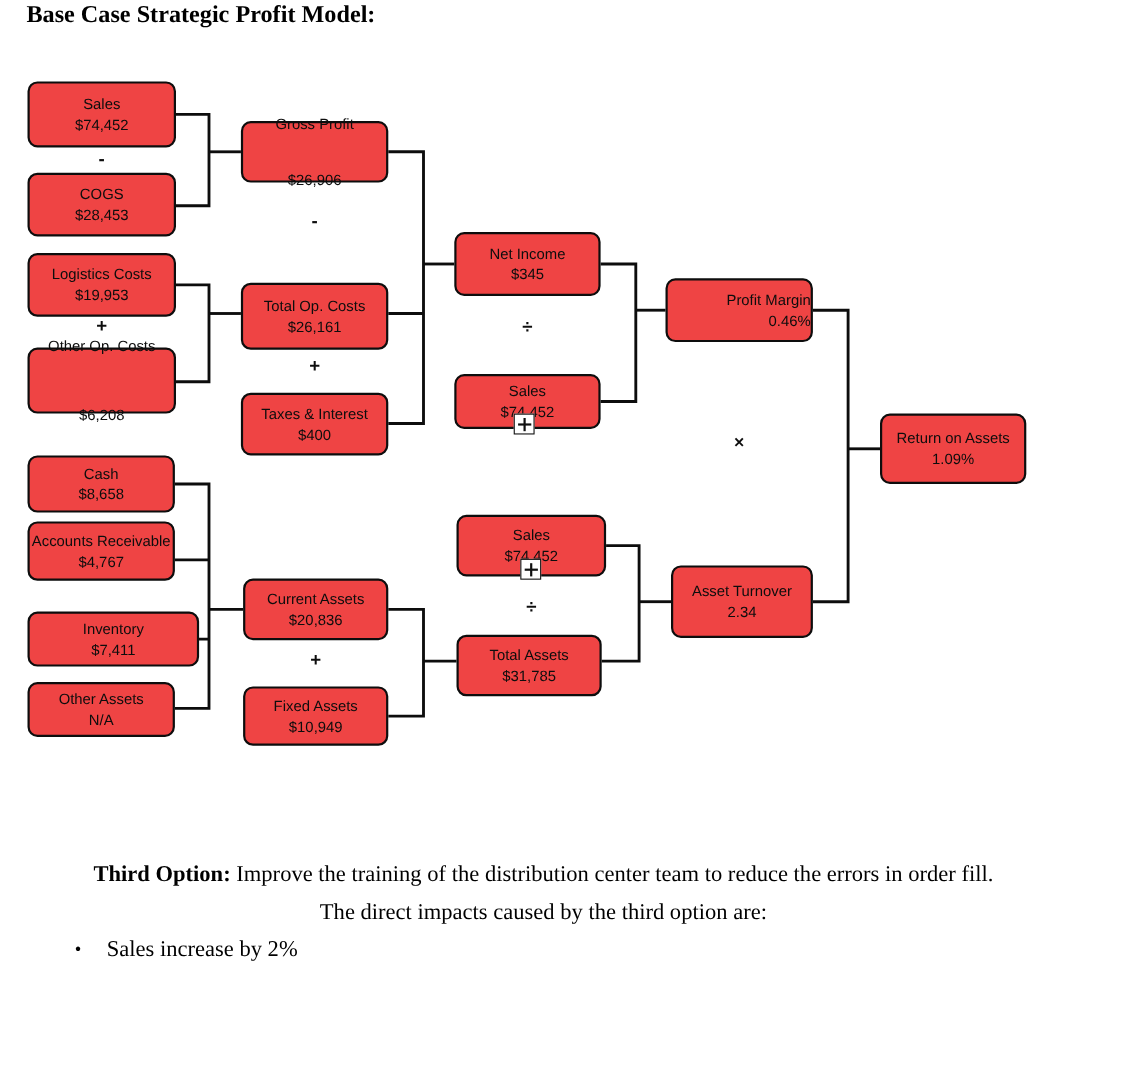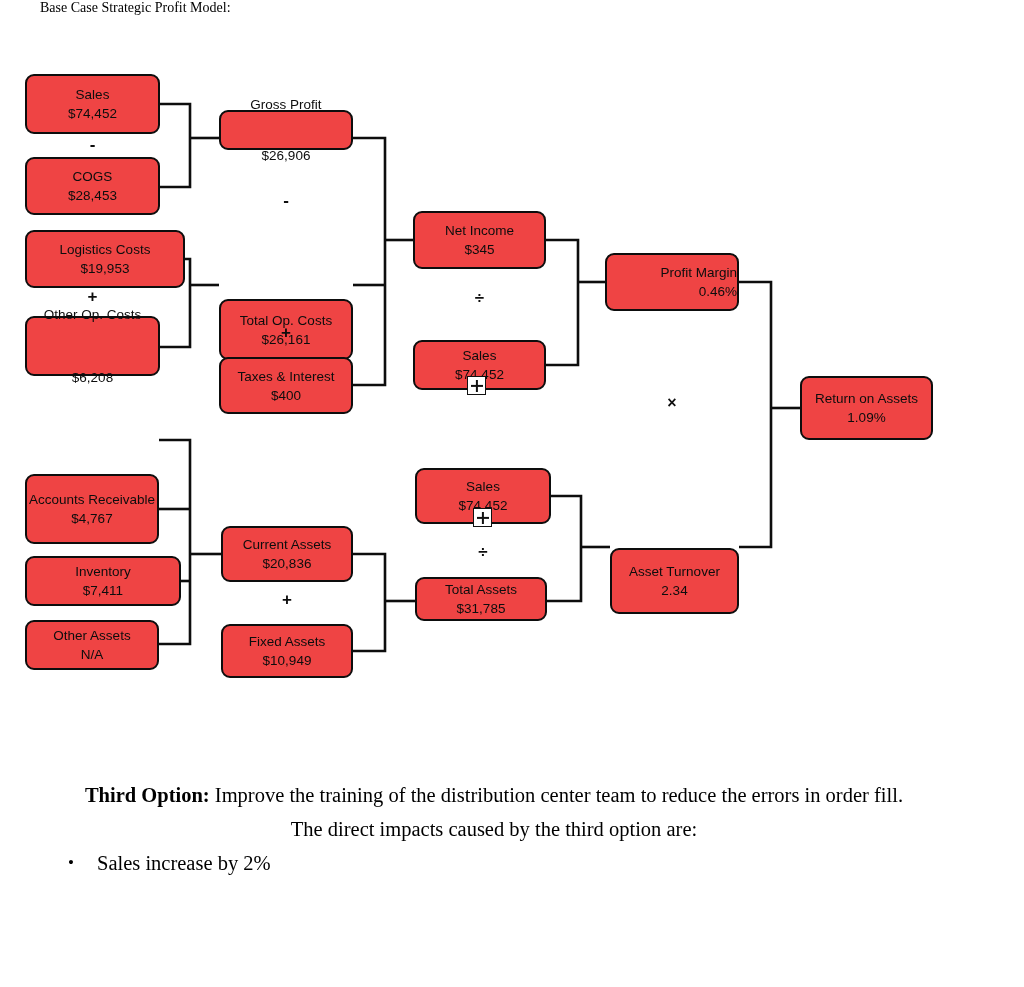--- a/index.html
+++ b/index.html
@@ -13,25 +13,25 @@
     height: 987px;
     position: relative;
     font-family: "Liberation Serif", serif;
     color: #000000;
     overflow: hidden;
   }
 
   
   #page-title {
     position: absolute;
-    left: 40px;
+    left: 24px;
     top: 0px;
     font-family: "Liberation Serif", serif;
-    font-weight: normal;
-    font-size: 14px;
+    font-weight: bold;
+    font-size: 22px;
     letter-spacing: 0px;
     white-space: nowrap;
   }
 
   #body-text {
     position: absolute;
     left: 24px;
     top: 778px;
     width: 940px;
     font-family: "Liberation Serif", serif;
@@ -186,40 +186,40 @@
     <span class="nvalue">$74,452</span>
   </div>
 
   <div class="op minus" style="left:25px; top:136px; width:135px;">-</div>
 
   <div class="node" style="left:25px; top:157px; width:135px; height:58px;">
     <span class="nlabel">COGS</span>
     <span class="nvalue">$28,453</span>
   </div>
 
-  <div class="node" style="left:25px; top:230px; width:160px; height:58px;">
+  <div class="node" style="left:25px; top:230px; width:135px; height:58px;">
     <span class="nlabel">Logistics Costs</span>
     <span class="nvalue">$19,953</span>
   </div>
 
   <div class="op plus" style="left:25px; top:288px; width:135px;">+</div>
 
   <div class="node" style="left:25px; top:316px; width:135px; height:60px;gap:44px;">
     <span class="nlabel">Other Op. Costs</span>
     <span class="nvalue">$6,208</span>
   </div>
 
-  <div class="node" style="left:219px; top:110px; width:134px; height:40px;gap:32px;">
+  <div class="node" style="left:219px; top:110px; width:134px; height:56px;gap:32px;">
     <span class="nlabel">Gross Profit</span>
     <span class="nvalue">$26,906</span>
   </div>
 
   <div class="op minus" style="left:219px; top:192px; width:134px;">-</div>
 
-  <div class="node" style="left:219px; top:257px; width:134px; height:61px;margin-top:42px;">
+  <div class="node" style="left:219px; top:257px; width:134px; height:61px;">
     <span class="nlabel">Total Op. Costs</span>
     <span class="nvalue">$26,161</span>
   </div>
 
   <div class="op plus" style="left:219px; top:324px; width:134px;">+</div>
 
   <div class="node" style="left:219px; top:357px; width:134px; height:57px;">
     <span class="nlabel">Taxes &amp; Interest</span>
     <span class="nvalue">$400</span>
   </div>
@@ -242,22 +242,26 @@
     <span class="nvalue">0.46%</span>
   </div>
 
   <div class="op times" style="left:605px; top:395px; width:134px;">×</div>
 
   <div class="node" style="left:800px; top:376px; width:133px; height:64px;">
     <span class="nlabel">Return on Assets</span>
     <span class="nvalue">1.09%</span>
   </div>
 
-
-  <div class="node" style="left:25px; top:474px; width:134px; height:70px;">
+  <div class="node" style="left:25px; top:414px; width:134px; height:52px;">
+    <span class="nlabel">Cash</span>
+    <span class="nvalue">$8,658</span>
+  </div>
+
+  <div class="node" style="left:25px; top:474px; width:134px; height:54px;">
     <span class="nlabel">Accounts Receivable</span>
     <span class="nvalue">$4,767</span>
   </div>
 
   <div class="node" style="left:25px; top:556px; width:156px; height:50px;">
     <span class="nlabel">Inventory</span>
     <span class="nvalue">$7,411</span>
   </div>
 
   <div class="node" style="left:25px; top:620px; width:134px; height:50px;">
@@ -278,26 +282,26 @@
   </div>
 
   <div class="node" style="left:415px; top:468px; width:136px; height:56px;">
     <span class="nlabel">Sales</span>
     <span class="nvalue">$74,452</span>
   </div>
   <div class="cell-cursor" style="left:473px; top:508px;"></div>
 
   <div class="op div" style="left:415px; top:543px; width:136px;">÷</div>
 
-  <div class="node" style="left:415px; top:577px; width:132px; height:44px;">
+  <div class="node" style="left:415px; top:577px; width:132px; height:56px;">
     <span class="nlabel">Total Assets</span>
     <span class="nvalue">$31,785</span>
   </div>
 
-  <div class="node" style="left:610px; top:514px; width:129px; height:66px;margin-top:34px;">
+  <div class="node" style="left:610px; top:514px; width:129px; height:66px;">
     <span class="nlabel">Asset Turnover</span>
     <span class="nvalue">2.34</span>
   </div>
 
 </div>
 
 <div id="body-text">
   <p>
     <span class="strong">Third Option:</span><span> Improve the training of the distribution center team to reduce the errors in order fill.</span>
   </p>

